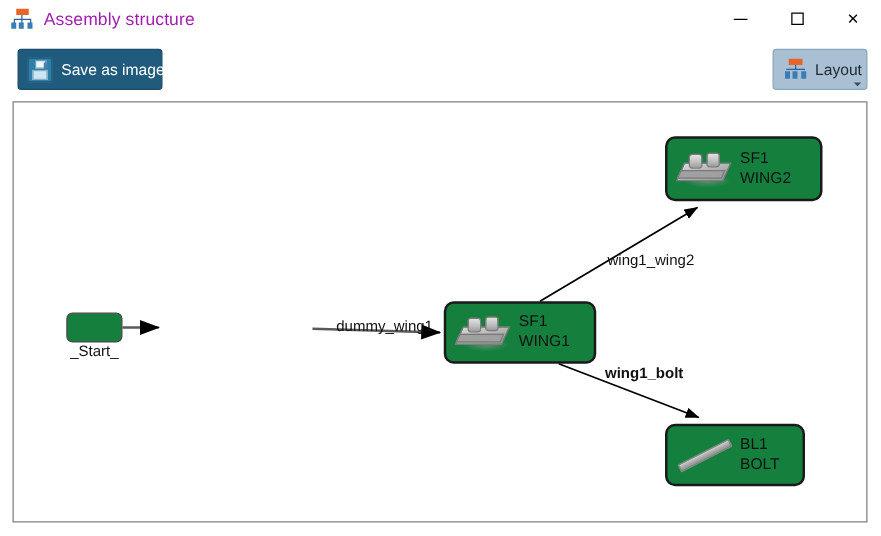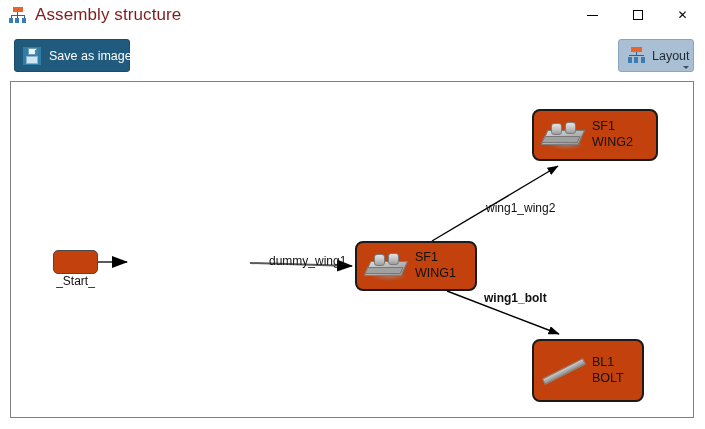--- a/index.html
+++ b/index.html
@@ -56,22 +56,22 @@
     position: absolute; top: 9px;
     width: 1px; height: 3px;
     background: #2a6496;
   }
   .ti-child {
     position: absolute; top: 11px;
     width: 4px; height: 5px;
     background: #3c7cb4;
   }
   .title-text {
-    font-size: 17px;
-    color: #7f1d1d;
+    font-size: 14px;
+    color: #a21caf;
     letter-spacing: 0.1px;
     white-space: nowrap;
   }
   .caption-buttons {
     position: absolute;
     right: 0; top: 0;
     height: 30px;
     display: flex;
   }
   .cap-btn {
@@ -239,21 +239,21 @@
   .edges {
     position: absolute;
     left: 0; top: 0;
     width: 682px; height: 335px;
   }
 
   
   .node {
     position: absolute;
     box-sizing: border-box;
-    background: #c2410c;
+    background: #15803d;
     display: flex;
     align-items: center;
   }
   .node-start {
     left: 42px; top: 168px;
     width: 45px; height: 24px;
     border: 1px solid #4a4a4a;
     border-radius: 5px;
     justify-content: center;
   }
@@ -264,21 +264,21 @@
     border: 2px solid #1a1a1a;
     border-radius: 8px;
   }
   .node-asmcfg {
     left: 119px; top: 157px;
     width: 120px; height: 48px;
     justify-content: center;
   }
   .node-wing1 { left: 344px; top: 159px; width: 122px; height: 50px; }
   .node-wing2 { left: 521px; top: 27px;  width: 126px; height: 52px; }
-  .node-bolt  { left: 521px; top: 257px; width: 112px; height: 63px; }
+  .node-bolt  { left: 521px; top: 257px; width: 112px; height: 50px; }
 
   .node-lines {
     display: flex;
     flex-direction: column;
     justify-content: center;
     line-height: 1.25;
   }
   .node-lines .ln {
     font-size: 12.5px;
     color: #111111;

